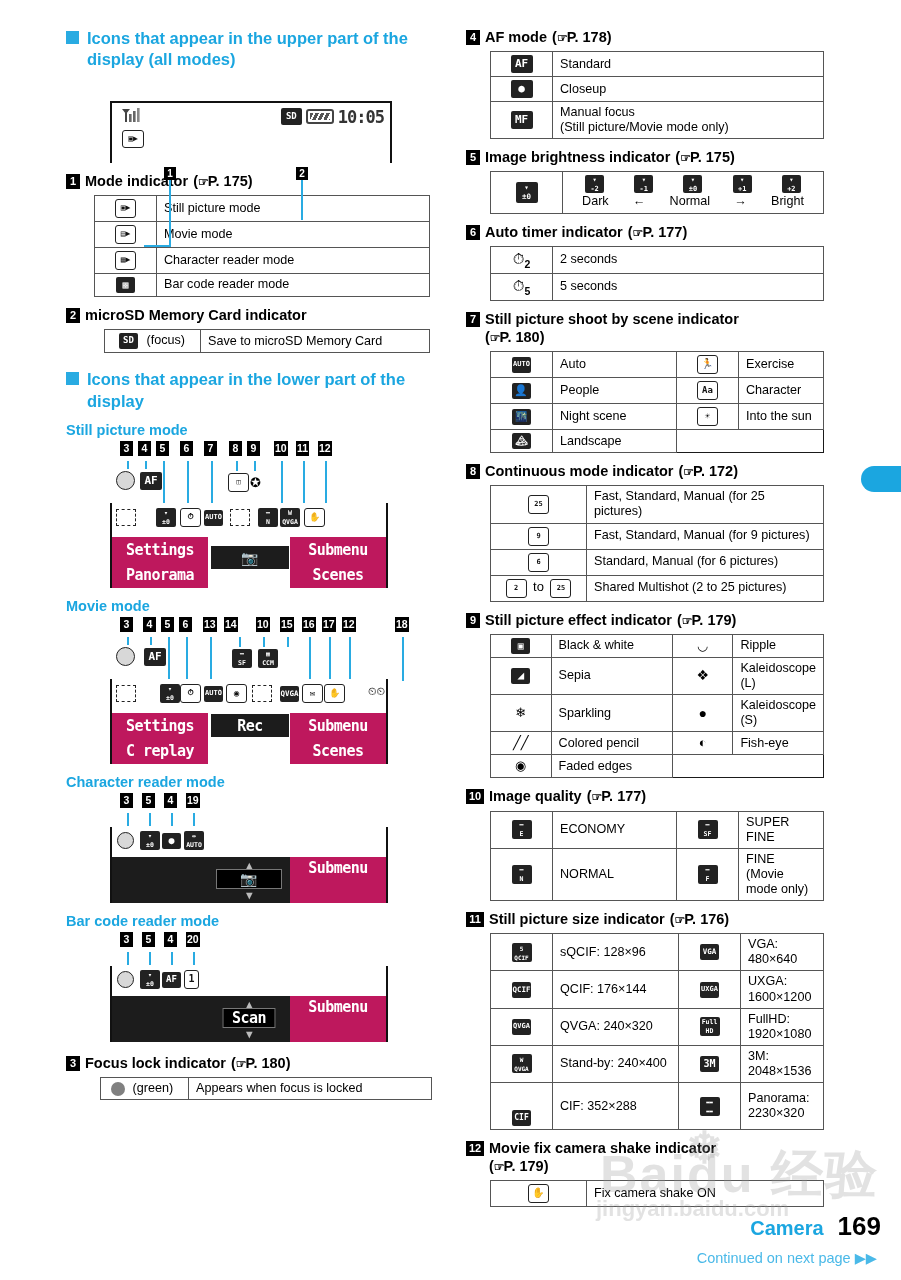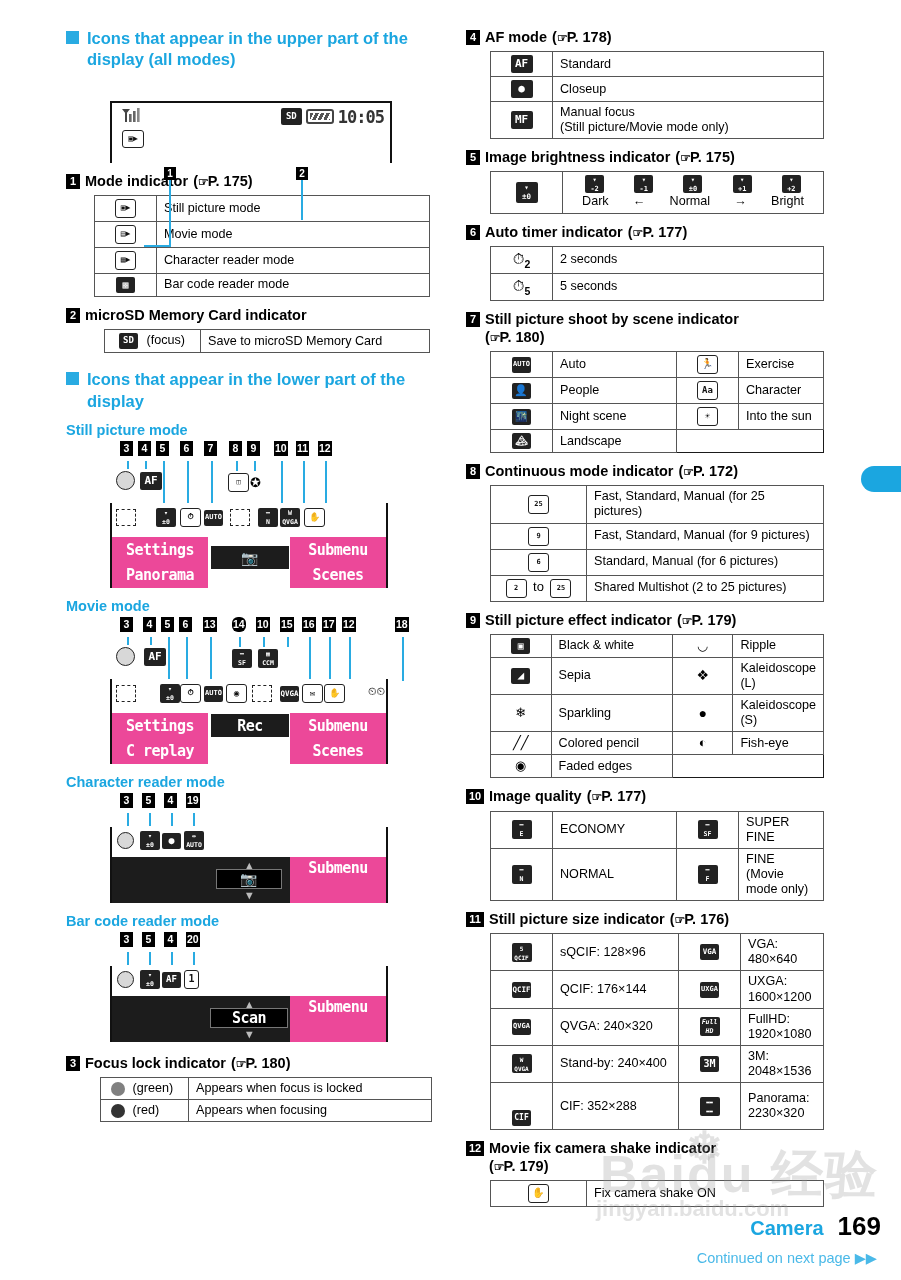--- a/index.html
+++ b/index.html
@@ -125,21 +125,21 @@
 
   
   .screen {
     position: relative; margin-left: 44px; background:#fff;
     border-left: 2.2px solid #111; border-right: 2.2px solid #111;
     width: 278px;
   }
   .icon-row { height: 34px; position: relative; }
   .softbar { display:flex; height:25px; }
   .soft {
-    background:#ec4899; color:#fff; font-family:"DejaVu Sans Mono", monospace;
+    background:#be185d; color:#fff; font-family:"DejaVu Sans Mono", monospace;
     font-weight:bold; font-size:15px; display:flex; align-items:center;
     justify-content:center; letter-spacing:-0.5px;
   }
   .soft.l { width:96px; } .soft.r { width:96px; }
   .soft.mid { flex:1; background:#fff; }
   .center-btn {
     background:#1c1c1c; color:#fff; font-family:"DejaVu Sans Mono", monospace;
     font-weight:bold; font-size:14px; display:flex; align-items:center;
     justify-content:center; margin:0 auto; width:78px; height:23px;
   }
@@ -325,21 +325,21 @@
       </div>
     </div>
 
     <div class="sub-blue" style="margin-left:0;">Movie mode</div>
     <div class="numrow" style="height:20px;">
       <span class="nbox" style="left:10px;">3</span>
       <span class="nbox" style="left:33px;">4</span>
       <span class="nbox" style="left:51px;">5</span>
       <span class="nbox" style="left:69px;">6</span>
       <span class="nbox" style="left:93px;">13</span>
-      <span class="nbox" style="left:122px;border-radius:6px;">14</span>
+      <span class="nbox" style="left:114px;">14</span>
       <span class="nbox" style="left:146px;">10</span>
       <span class="nbox" style="left:170px;">15</span>
       <span class="nbox" style="left:192px;">16</span>
       <span class="nbox" style="left:212px;">17</span>
       <span class="nbox" style="left:232px;">12</span>
       <span class="nbox" style="left:285px;">18</span>
     </div>
     <div style="position:relative;margin-left:44px;height:42px;">
       <span class="lead" style="left:17px;top:0;height:8px;"></span>
       <span class="lead" style="left:40px;top:0;height:8px;"></span>
@@ -445,47 +445,40 @@
           <span style="display:inline-block;width:17px;height:17px;border-radius:50%;background:#d8d8d8;border:1.3px solid #222;"></span>
         </span>
         <span style="position:absolute;left:28px;top:4px;"><span class="g2">▾<br>±0</span></span>
         <span style="position:absolute;left:50px;top:4px;"><span class="g g-sm" style="font-size:9px;">AF</span></span>
         <span style="position:absolute;left:72px;top:4px;"><span class="g-out" style="font-size:10px;width:15px;height:19px;">1</span></span>
       </div>
       <div class="softbar" style="height:46px;">
         <div class="soft l" style="background:#1c1c1c;"></div>
         <div class="soft mid" style="background:#1c1c1c;position:relative;">
           <div style="position:absolute;left:50%;transform:translateX(-50%);top:2px;color:#bbb;font-size:11px;">▲</div>
-          <div class="center-btn" style="position:absolute;left:50%;transform:translateX(-50%);top:12px;width:78px;height:20px;background:#000;border:1.6px solid #777;font-size:15px;">Scan</div>
+          <div class="center-btn" style="position:absolute;left:50%;transform:translateX(-50%);top:12px;width:53px;height:20px;background:#000;border:1.6px solid #777;font-size:15px;">Scan</div>
           <div style="position:absolute;left:50%;transform:translateX(-50%);bottom:1px;color:#bbb;font-size:11px;">▼</div>
         </div>
         <div class="soft r" style="align-items:flex-start;padding-top:2px;">Submenu</div>
       </div>
     </div>
 
     <div class="numhead" style="margin-top:12px;">
       <span class="numbox">3</span>
       <span>Focus lock indicator</span>
       <span>(<span class="hand">☞</span><span>P. 180</span>)</span>
     </div>
     <table class="ic" style="width:332px;margin-left:34px;">
       <tbody>
           <tr>
         <td class="ico" style="width:88px;text-align:left;padding-left:10px;">
           <span class="dot green"></span>
           <span style="font-size:12.6px;">(green)</span>
         </td>
         <td>Appears when focus is locked</td>
-      </tr>
-      <tr>
-        <td class="ico" style="width:88px;text-align:left;padding-left:10px;">
-          <span class="dot red"></span>
-          <span style="font-size:12.6px;">(red)</span>
-        </td>
-        <td>Appears when focusing</td>
       </tr>
     </tbody>
       </table>
   </div>
 
   <div class="col-right">
 
     <div class="numhead" style="margin-top:0;">
       <span class="numbox">4</span>
       <span>AF mode</span>
@@ -702,21 +695,21 @@
       </tr>
       <tr>
         <td class="ico"><span class="g g-sm" style="font-size:7.5px;">QCIF</span></td>
         <td>QCIF: 176×144</td>
         <td class="ico"><span class="g g-sm" style="font-size:7px;">UXGA</span></td>
         <td>UXGA: 1600×1200</td>
       </tr>
       <tr>
         <td class="ico"><span class="g g-sm" style="font-size:7px;">QVGA</span></td>
         <td>QVGA: 240×320</td>
-        <td class="ico"><span class="g2" style="font-size:6.5px;font-style:italic;">Full<br>HD</span></td>
+        <td class="ico"><span class="g2" style="font-size:6.5px;">Full<br>HD</span></td>
         <td>FullHD: 1920×1080</td>
       </tr>
       <tr>
         <td class="ico"><span class="g2" style="font-size:6px;">W<br>QVGA</span></td>
         <td>Stand-by: 240×400</td>
         <td class="ico"><span class="g g-sm" style="font-size:10px;">3M</span></td>
         <td>3M: 2048×1536</td>
       </tr>
       <tr>
         <td class="ico"><span class="g g-sm" style="font-size:8px;margin-top:24px;">CIF</span></td>

